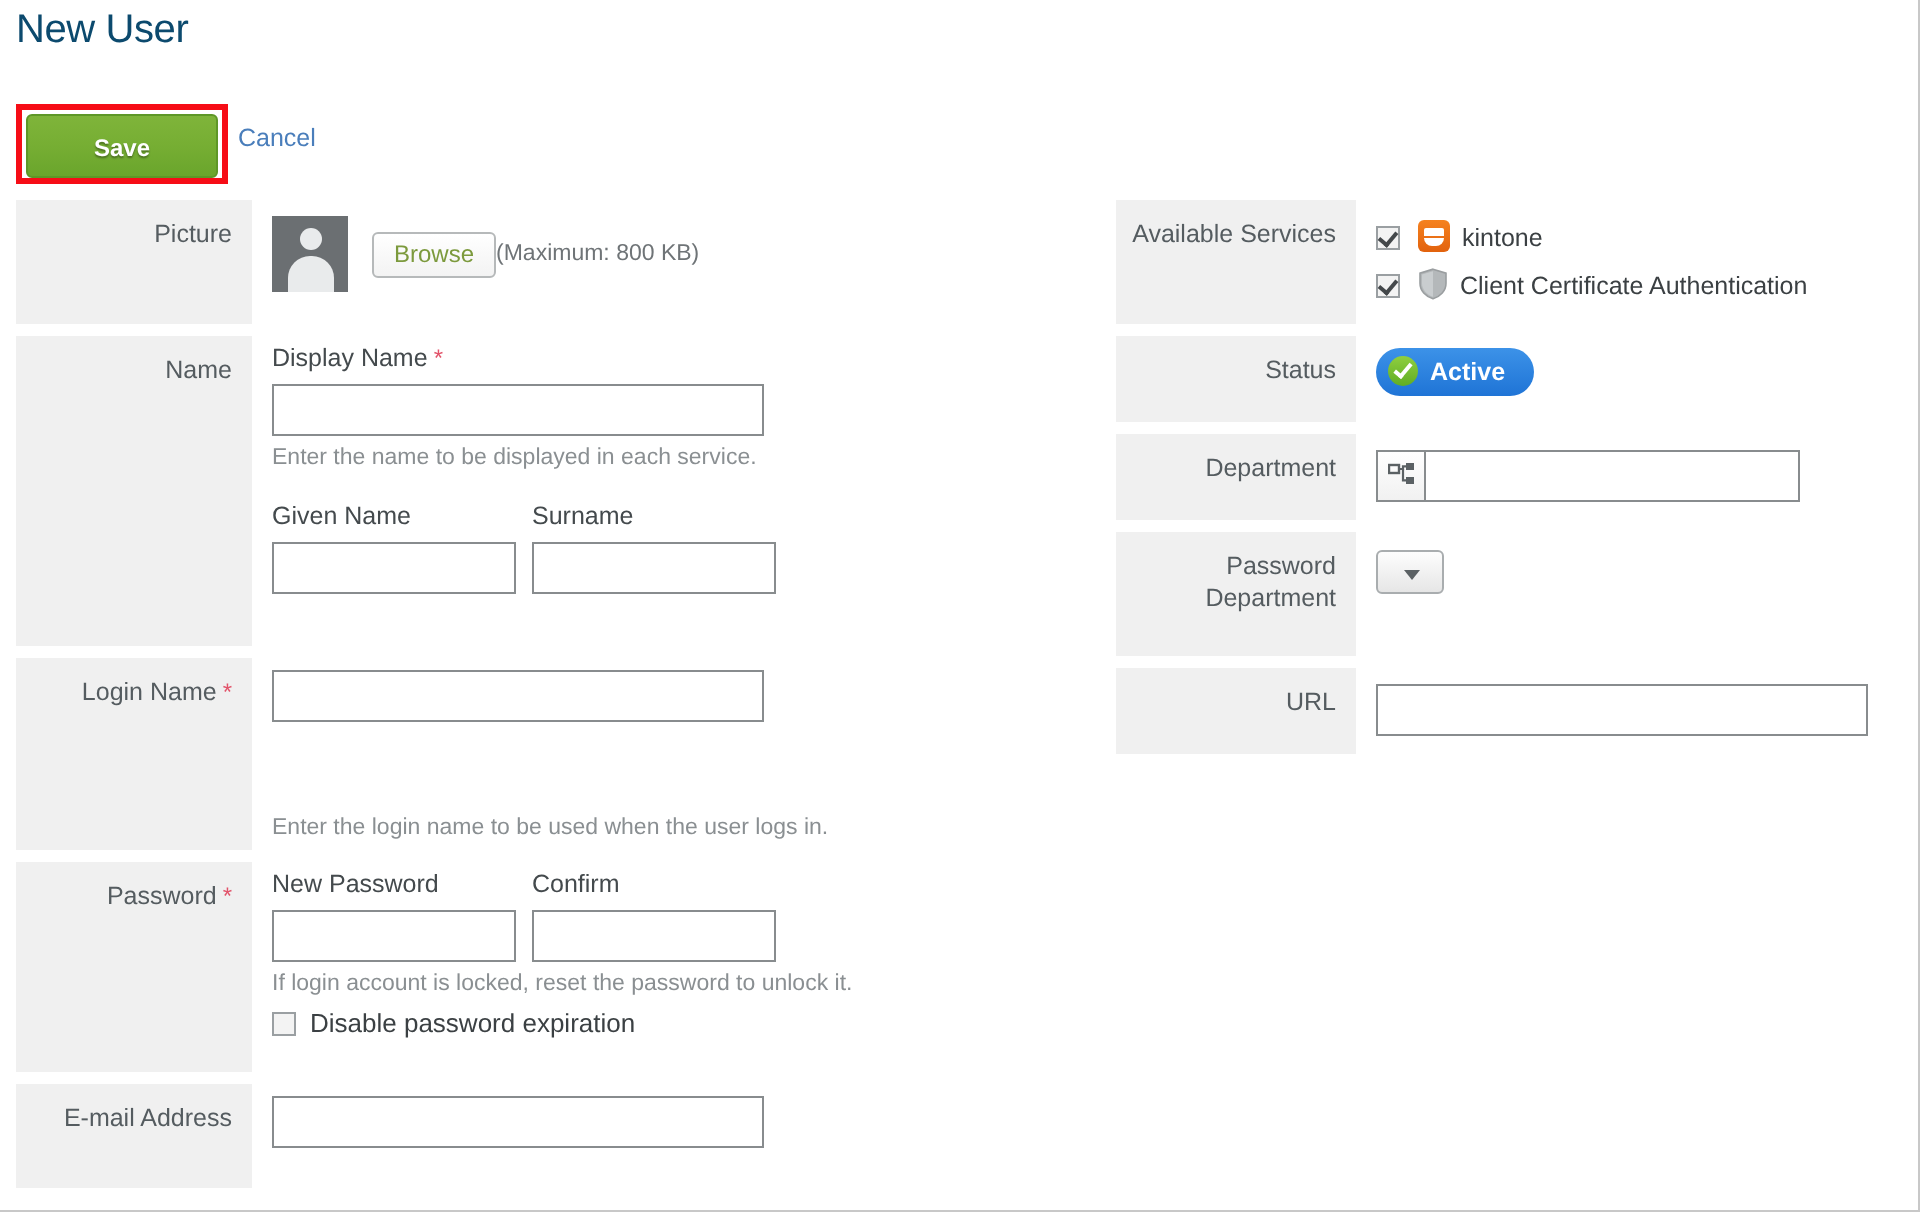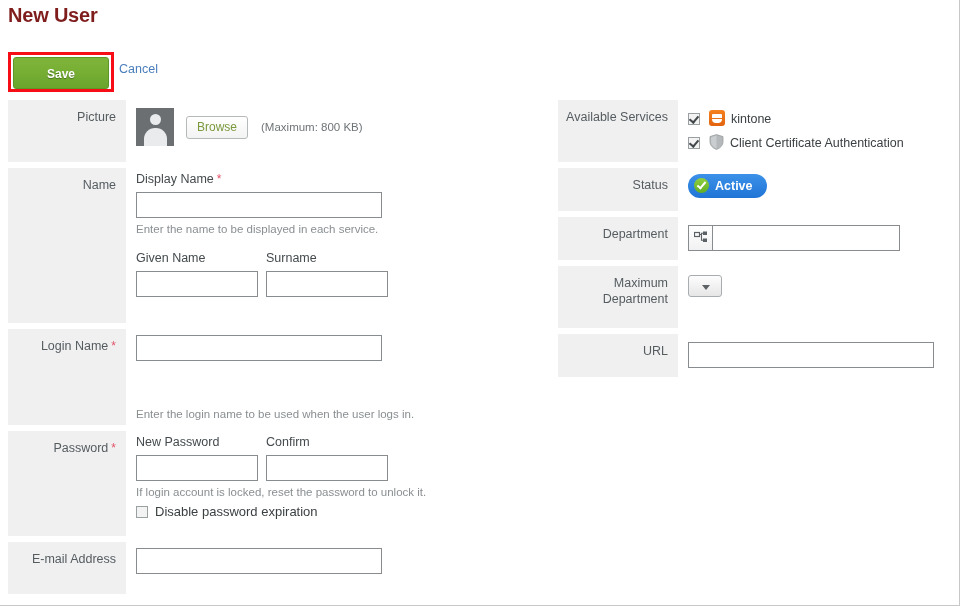--- a/index.html
+++ b/index.html
@@ -22,22 +22,22 @@
     border-bottom: 1px solid #c8c8c8;
     background: #fff;
     overflow: hidden;
   }
 
   
   .page-title {
     position: absolute;
     left: 8px; top: 4px;
     font-size: 20px;
-    font-weight: bold;
-    color: #7f1d1d;
+    font-weight: normal;
+    color: #0c4a6e;
     letter-spacing: -0.2px;
   }
 
   
   .action-bar { position: absolute; left: 0; top: 52px; height: 44px; width: 100%; }
 
   .save-wrap {
     position: absolute;
     left: 8px; top: 0px;
     width: 106px; height: 40px;
@@ -145,21 +145,21 @@
     border: 1px solid #b6b9ba;
     border-radius: 3px;
     background: linear-gradient(to bottom,#ffffff,#f3f3f3);
     font-size: 12px;
     color: #7c9a3d;
     cursor: pointer;
   }
   .max-note {
     display: inline-block;
     vertical-align: middle;
-    margin-left: 13px;
+    margin-left: 0;
     font-size: 11.5px;
     color: #6f7477;
   }
 
   
   .cbx {
     display: inline-block;
     width: 12px; height: 12px;
     border: 1px solid #9a9fa2;
     background: #f3f3f3;
@@ -414,21 +414,21 @@
                 <rect x="9" y="7.5" width="4" height="3.5" fill="#5b6164"></rect>
                 <path d="M5.5 3.5 H7.5 V2.2 H9" fill="none" stroke="#5b6164" stroke-width="1.1"></path>
                 <path d="M7.5 3.5 V9.2 H9" fill="none" stroke="#5b6164" stroke-width="1.1"></path>
               </svg></span><input type="text" style="width: 188px;" value="">
         </div>
       </div>
     </div>
 
     <div class="row" style="height:62px">
       <div class="lbl" style="height:62px">
-        <span>Maximum Department</span>
+        <span>Password Department</span>
       </div>
       <div class="fld" style="top:9px">
         <div class="dropdown-btn">
           <span></span>
         </div>
       </div>
     </div>
 
 
     <div class="row" style="height:43px">

